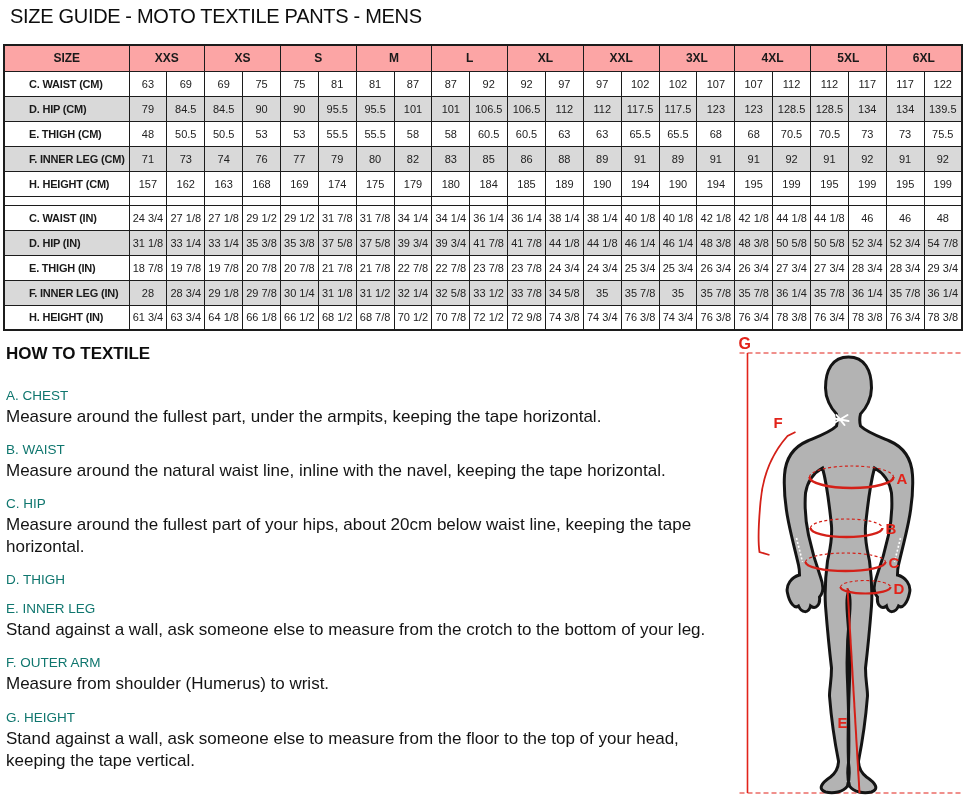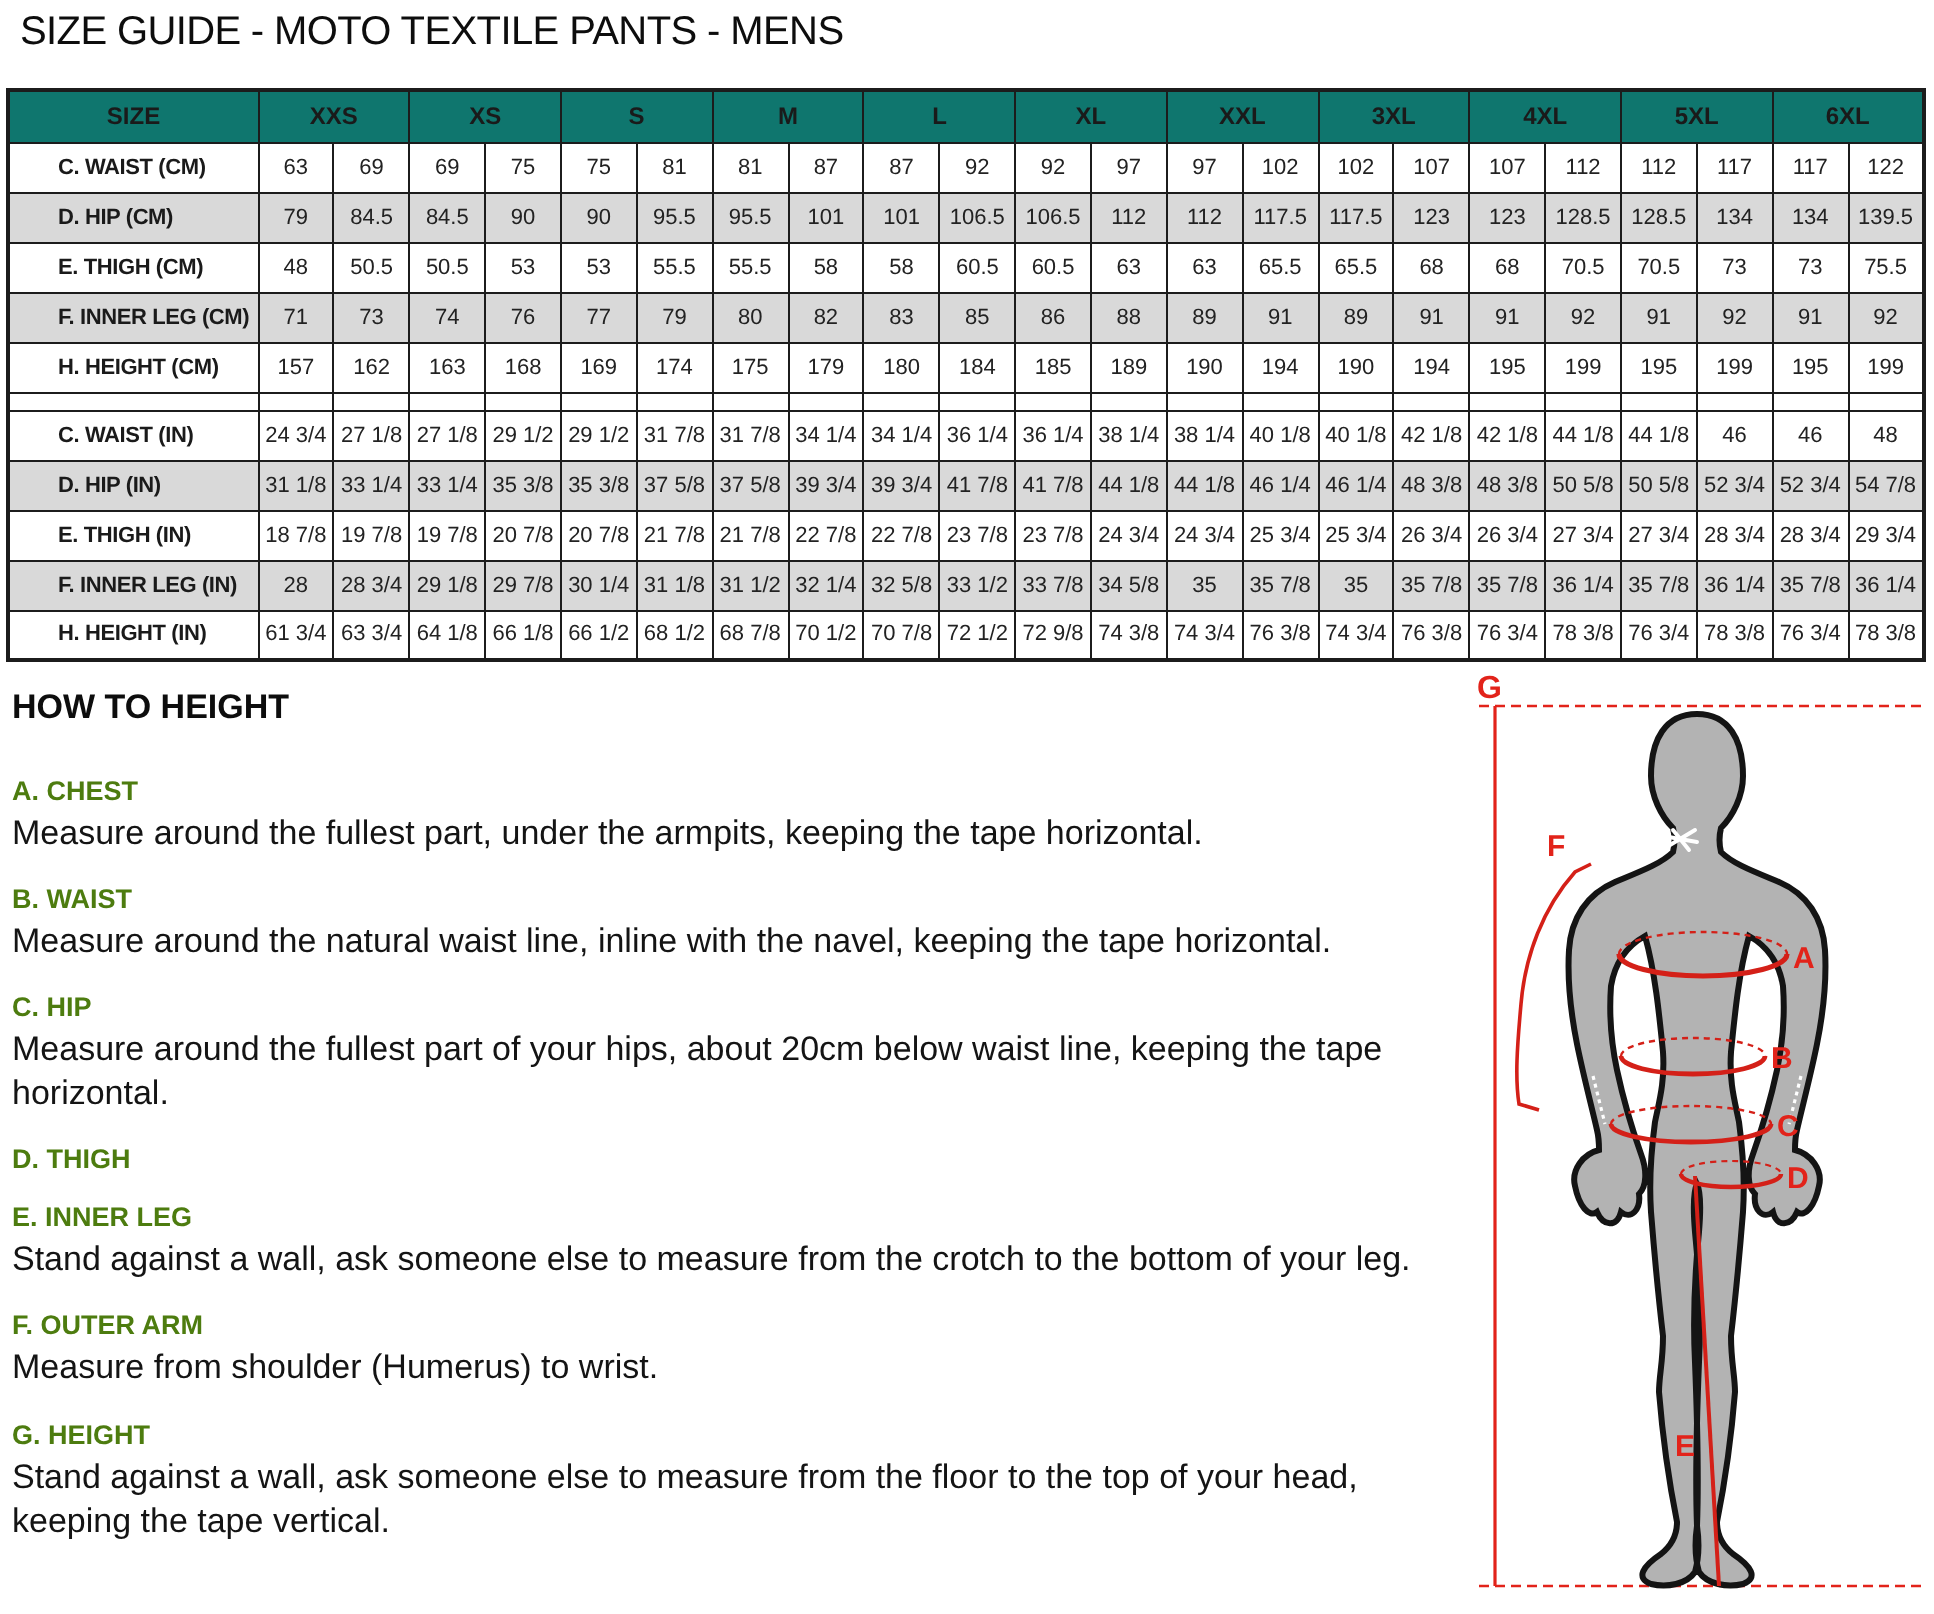--- a/index.html
+++ b/index.html
@@ -20,34 +20,34 @@
   table.size-table {
     position:absolute; top:44px; left:3px; width:960px;
     border-collapse:collapse; table-layout:fixed;
     border:2px solid #1c1c1c;
   }
   table.size-table td, table.size-table th {
     border:1px solid #1c1c1c; padding:0; text-align:center;
     font-size:11px; color:#222; height:25px; overflow:hidden; white-space:nowrap;
   }
   table.size-table tr.hdr th {
-    background:#0f766e; font-size:12px; font-weight:bold; color:#1a1a1a; height:26px;
+    background:#fca5a5; font-size:12px; font-weight:bold; color:#1a1a1a; height:26px;
   }
   table.size-table td.lbl {
     text-align:left; padding-left:24px; font-weight:bold; font-size:11px;
     letter-spacing:-0.2px; color:#1a1a1a;
   }
   table.size-table tr.alt td { background:#d9d9d9; }
   table.size-table tr.sep td { height:9px; background:#fff; }
 
   
   .measure-section { position:absolute; left:6px; top:344px; width:720px; }
   .measure-section h2 { margin:0 0 24px 0; font-size:17px; font-weight:bold; color:#0d0d0d; }
   .measure-item { margin-bottom:14px; }
-  .measure-item h3 { margin:0; font-size:13.5px; font-weight:bold; color:#4d7c0f; }
+  .measure-item h3 { margin:0; font-size:13.5px; font-weight:normal; color:#0f766e; }
   .measure-item p { margin:3px 0 0 0; font-size:17px; line-height:1.3; color:#141414; }
 
   
   .figure { position:absolute; top:336px; right:1px; width:231px; height:470px; }
   .fig-label { font-family:"Liberation Sans", sans-serif; font-weight:bold; fill:#e2231a; }
 </style>
 </head>
 <body>
 
 <div class="page">
@@ -367,21 +367,21 @@
           <td>78 3/8</td>
           <td>76 3/4</td>
           <td>78 3/8</td>
           <td>76 3/4</td>
           <td>78 3/8</td>
         </tr>
       </tbody>
     </table>
 
   <div class="measure-section">
-    <h2>HOW TO HEIGHT</h2>
+    <h2>HOW TO TEXTILE</h2>
     <div id="measure-items">
         <div class="measure-item">
           <h3>A. CHEST</h3>
           <p>Measure around the fullest part, under the armpits, keeping the tape horizontal.</p>
         </div>
         <div class="measure-item">
           <h3>B. WAIST</h3>
           <p>Measure around the natural waist line, inline with the navel, keeping the tape horizontal.</p>
         </div>
         <div class="measure-item">

